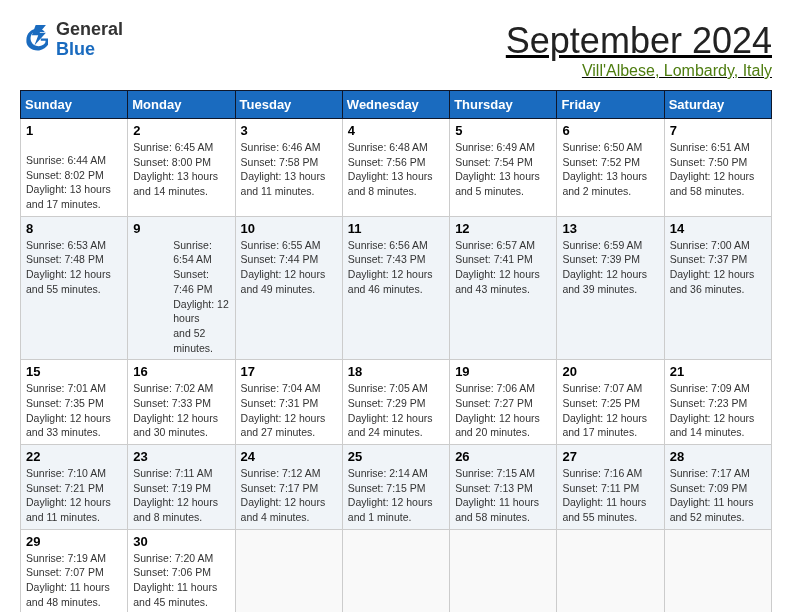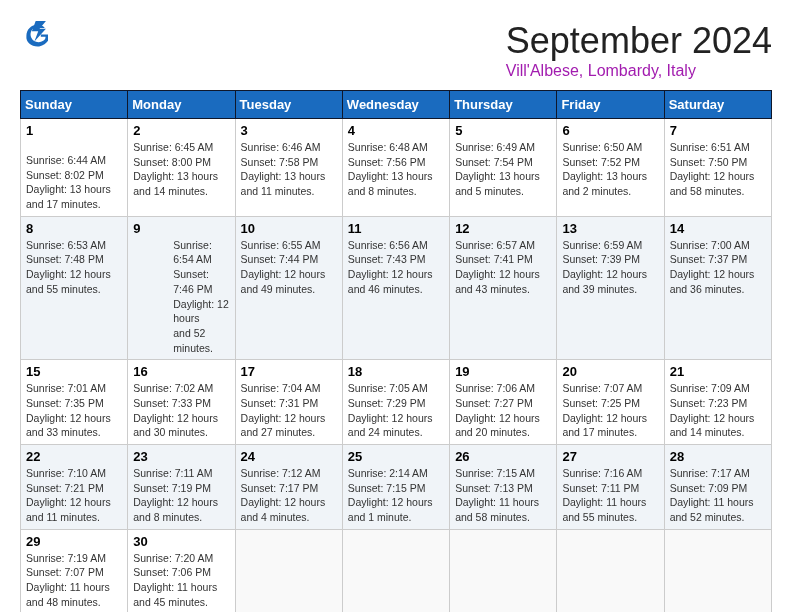--- a/index.html
+++ b/index.html
@@ -26,30 +26,31 @@
       font-weight: bold;
       line-height: 1.1;
     }
     .logo-general { color: #333; }
     .logo-blue { color: #1a6bbf; }
     .logo-icon {
       width: 32px;
       height: 32px;
     }
     .title-block {
-      text-align: left;
+      text-align: right;
+      text-decoration: underline;
     }
     .month-title {
       font-size: 36px;
       font-weight: normal;
       color: #222;
     }
     .location {
       font-size: 16px;
-      color: #a21caf;
+      color: #4d7c0f;
     }
     .calendar {
       width: 100%;
       border-collapse: collapse;
       font-size: 11px;
     }
     .calendar th {
       background: #1a6bbf;
       color: white;
       padding: 6px 4px;
@@ -91,20 +92,26 @@
   </style>
 </head>
 <body>
 
 <div class="header">
   <div class="logo">
     <svg class="logo-icon" viewBox="0 0 40 40" xmlns="http://www.w3.org/2000/svg">
       <path d="M8 20 C8 12 14 6 22 6 C26 6 29 7.5 31 10 L25 10 C23.5 8.5 21 8 19 9 C14 11 12 17 14 22 C16 27 22 29 27 27 C30 26 32 24 32 21 L26 21 L26 18 L35 18 L35 26 C33 29 29 32 24 33 C15 34 7 28 8 20Z" fill="#1a6bbf"></path>
       <path d="M22 4 L38 4 L28 16 L38 16 L20 36 L26 20 L16 20Z" fill="#1a6bbf" transform="translate(2,-2) scale(0.8)"></path>
     </svg>
+    <div>
+      <div class="logo-text">
+        <span class="logo-general">General</span><br>
+        <span class="logo-blue">Blue</span>
+      </div>
+    </div>
   </div>
   <div class="title-block">
     <div class="month-title">September 2024</div>
     <div class="location">Vill'Albese, Lombardy, Italy</div>
   </div>
 </div>
 
 <table class="calendar">
   <thead>
     <tr>

